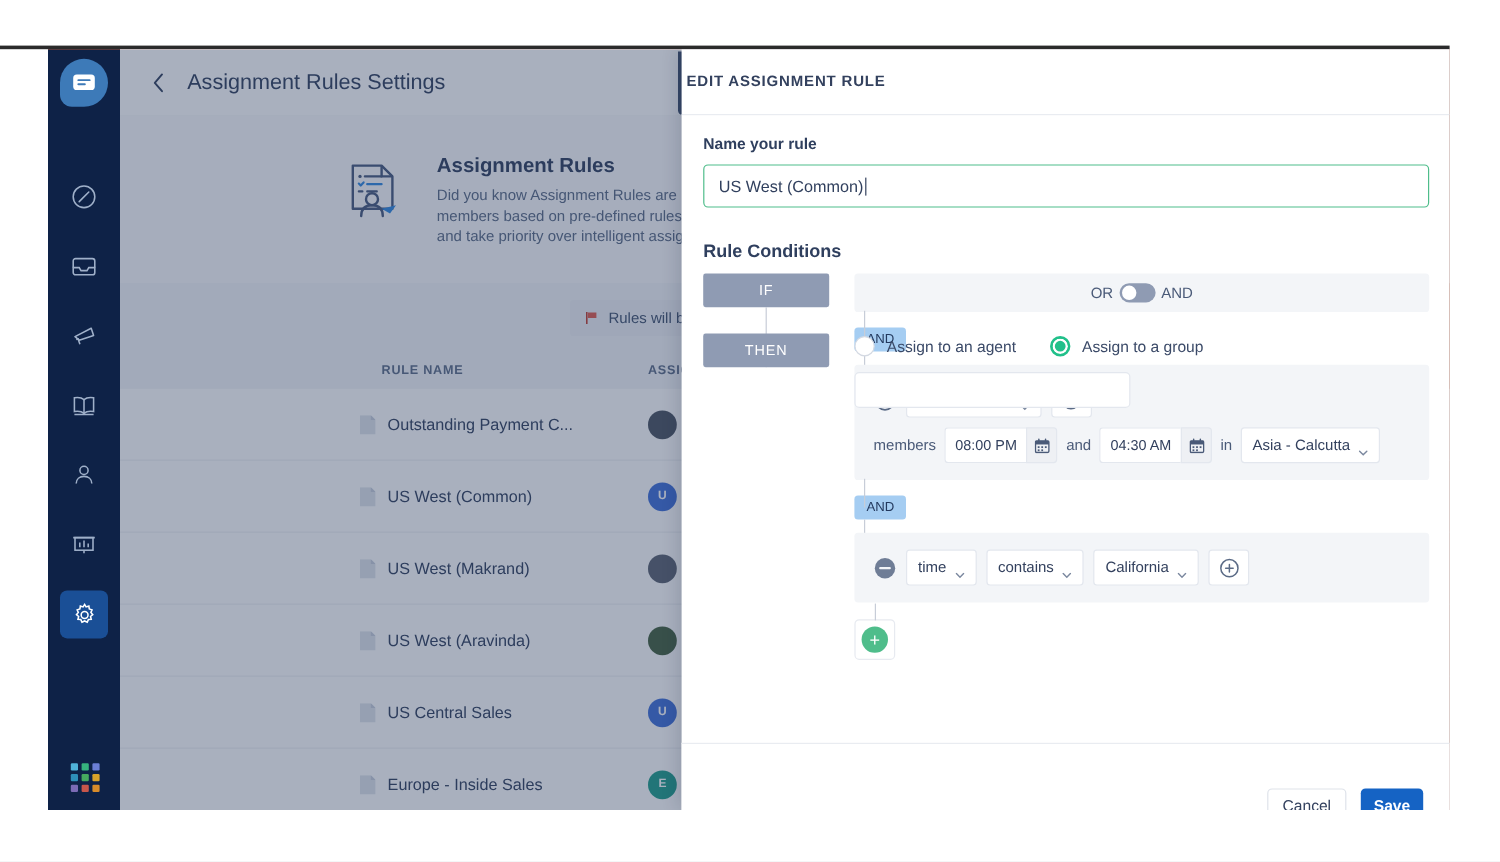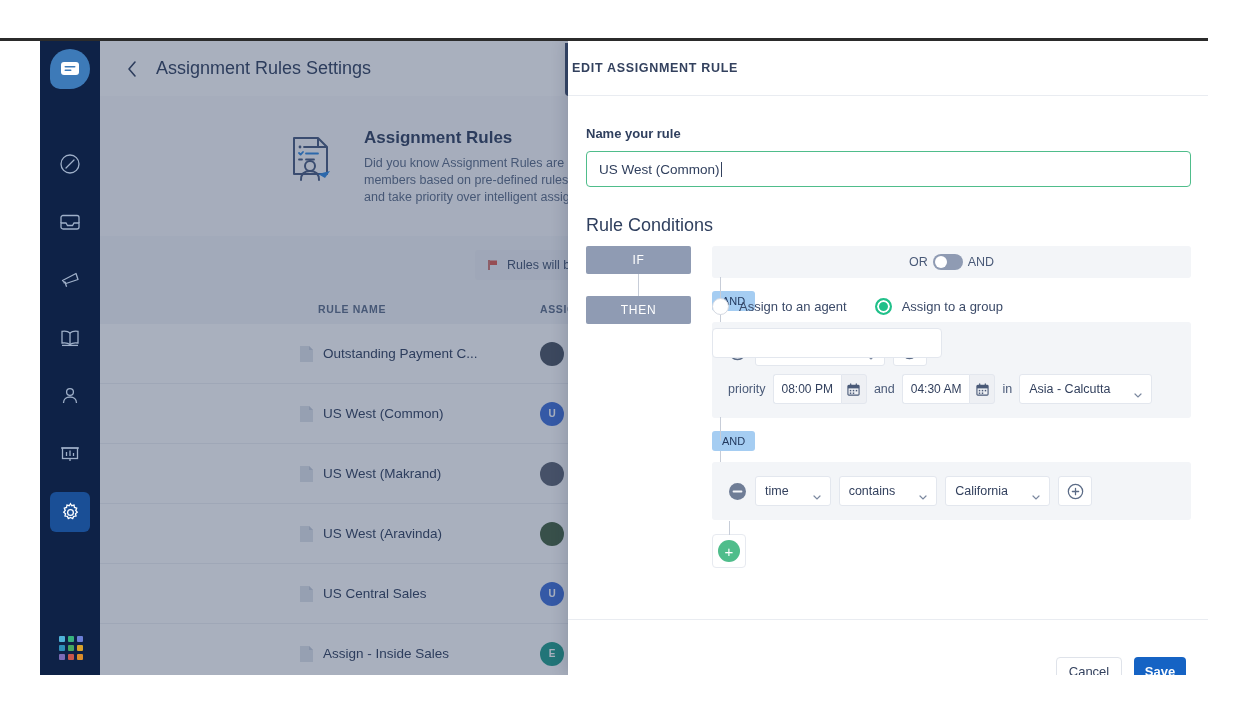--- a/index.html
+++ b/index.html
@@ -53,29 +53,29 @@
   .rrow .c1 { width:240px; display:flex; align-items:center; gap:10px; font-size:13.5px; color:#31405e; white-space:nowrap; }
   .rrow .c2 { display:flex; align-items:center; gap:9px; font-size:13.5px; color:#31405e; white-space:nowrap; }
   .docico { width:13px; height:16px; flex:none; }
   .av { width:24px; height:24px; border-radius:50%; flex:none; display:flex; align-items:center; justify-content:center; color:#fff; font-size:10px; font-weight:600; }
 
   
   #modal { position:absolute; left:528px; top:0px; width:640px; height:634px; background:#fff; box-shadow:-3px 0 14px rgba(20,30,55,.16); }
   .m-head { height:55px; border-bottom:1px solid #e9ecf1; display:flex; align-items:center; padding-left:4px; }
   .m-head span { font-size:12.5px; letter-spacing:.055em; color:#33415e; font-weight:600; }
 
-  .m-body { position:absolute; left:0; top:55px; width:640px; height:523px; overflow:hidden; }
+  .m-body { position:absolute; left:0; top:41px; width:640px; height:523px; overflow:hidden; }
   .m-pad { padding:0 22px 0 18px; }
 
   .lbl { font-size:13px; font-weight:700; color:#2f3f5e; margin-top:30px; }
   .name-input { margin-top:10px; width:605px; height:36px; border:1px solid #4fbd8b; border-radius:4px; background:#fff;
                 display:flex; align-items:center; padding:0 12px; font-size:13.5px; color:#31405e; }
   .caret { display:inline-block; width:1px; height:15px; background:#33415e; margin-left:1px; }
 
-  .cond-lbl { font-size:18px; font-weight:400; color:#2f3f5e; margin-top:28px; }
+  .cond-lbl { font-size:15px; font-weight:700; color:#2f3f5e; margin-top:28px; }
 
   
   .cond-area { position:relative; margin-top:10px; width:605px; }
   .badge-if, .badge-then { width:105px; height:28px; background:#8f9bb3; color:#fff;
         display:flex; align-items:center; justify-content:center; font-size:12px; letter-spacing:.06em; border-radius:2px; }
   .vline { position:absolute; left:52px; top:28px; bottom:0; width:1px; background:#c7cdd8; }
 
   .cond-right { position:absolute; left:126px; top:0; width:479px; }
   .orand { height:32px; background:#f3f5f8; border-radius:3px; display:flex; align-items:center; justify-content:center; gap:0; }
   .orand .t { font-size:12.5px; color:#4a5a78; }
@@ -85,21 +85,21 @@
   .cgroup { position:relative; margin-top:13px; }
   .ctrail { position:absolute; left:8px; top:-14px; width:1px; height:24px; background:#c7cdd8; }
   .and-tag { display:inline-block; background:#a5cdf2; color:#23395e; font-size:11px; padding:4px 10px; border-radius:3px; }
   .cbox { margin-top:11px; background:#f3f5f8; border-radius:3px; padding:14px 16px; position:relative; }
   .cbox .tline { position:absolute; left:8px; top:-11px; width:1px; height:11px; background:#c7cdd8; }
 
   .row1 { display:flex; align-items:center; gap:8px; }
   .row2 { display:flex; align-items:center; gap:7px; margin-top:8px; }
 
   .minus, .plus { width:19px; height:19px; border-radius:50%; flex:none; display:flex; align-items:center; justify-content:center; }
-  .sel { height:30px; background:#fff; border:1px solid #e3e7ee; border-radius:3px; display:flex; align-items:center; gap:24px; padding:0 9px; font-size:12.5px; color:#33415e; white-space:nowrap; }
+  .sel { height:30px; background:#fff; border:1px solid #e3e7ee; border-radius:3px; display:flex; align-items:center; gap:7px; padding:0 9px; font-size:12.5px; color:#33415e; white-space:nowrap; }
   .chev { width:8px; height:5px; flex:none; }
   .plusbtn { width:34px; height:30px; background:#fff; border:1px solid #e3e7ee; border-radius:3px; display:flex; align-items:center; justify-content:center; }
   .word { font-size:12.5px; color:#4a5a78; }
   .timefield { height:30px; display:flex; align-items:stretch;justify-content:flex-end; }
   .timefield .tv { background:#fff; border:1px solid #e3e7ee; border-right:none; border-radius:3px 0 0 3px; display:flex; align-items:center; padding:0 8px; font-size:12px; color:#33415e; }
   .timefield .tb { width:26px; background:#eef0f4; border:1px solid #e3e7ee; border-radius:0 3px 3px 0; display:flex; align-items:center; justify-content:center; }
 
   .addbtn { margin-top:14px; width:34px; height:34px; background:#fff; border:1px solid #e7eaf0; border-radius:4px; display:flex; align-items:center; justify-content:center; position:relative; }
   .addbtn .tline2 { position:absolute; left:16px; top:-14px; width:1px; height:14px; background:#c7cdd8; }
   .greenplus { width:22px; height:22px; border-radius:50%; background:#4fbd8b; color:#fff; display:flex; align-items:center; justify-content:center; font-size:15px; line-height:1; }
@@ -318,21 +318,21 @@
                 <span class="av" style="background: rgb(63, 111, 216);">U</span>
                 <span>US Central</span>
               </div>
             </div>
             <div class="rrow">
               <div class="c1">
                 <span class="docico"><svg width="13" height="16" viewBox="0 0 13 16">
                     <path d="M0 0 H9 L13 4 V16 H0 Z" fill="#dfe4ec"></path>
                     <path d="M9 0 L13 4 H9 Z" fill="#c6cdda"></path>
                   </svg></span>
-                <span>Assign - Inside Sales</span>
+                <span>Europe - Inside Sales</span>
               </div>
               <div class="c2">
                 <span class="av" style="background: rgb(31, 157, 138);">E</span>
                 <span>Europe - Insid...</span>
               </div>
             </div>
           </div>
       </div>
     </div>
 
@@ -388,21 +388,21 @@
                           </svg></span>
                     </span>
                     <span class="plusbtn">
                       <svg width="17" height="17" viewBox="0 0 19 19" fill="none">
                           <circle cx="9.5" cy="9.5" r="8" stroke="#5b6b86" stroke-width="1.4"></circle>
                           <path d="M9.5 6 V13 M6 9.5 H13" stroke="#5b6b86" stroke-width="1.4" stroke-linecap="round"></path>
                         </svg>
                     </span>
                   </div>
                   <div class="row2">
-                    <span class="word">priority</span>
+                    <span class="word">members</span>
                     <span class="timefield">
                       <span class="tv">08:00 PM</span>
                       <span class="tb">
                         <svg width="13" height="13" viewBox="0 0 14 14" fill="none">
                             <rect x="1" y="2.6" width="12" height="10.4" rx="1" stroke="#4a5a78" stroke-width="1.2"></rect>
                             <rect x="1" y="2.6" width="12" height="3.2" fill="#4a5a78"></rect>
                             <path d="M4 1 V3.4 M10 1 V3.4" stroke="#4a5a78" stroke-width="1.3" stroke-linecap="round"></path>
                             <rect x="3" y="7.4" width="1.6" height="1.6" fill="#4a5a78"></rect>
                             <rect x="6.2" y="7.4" width="1.6" height="1.6" fill="#4a5a78"></rect>
                             <rect x="9.4" y="7.4" width="1.6" height="1.6" fill="#4a5a78"></rect>

